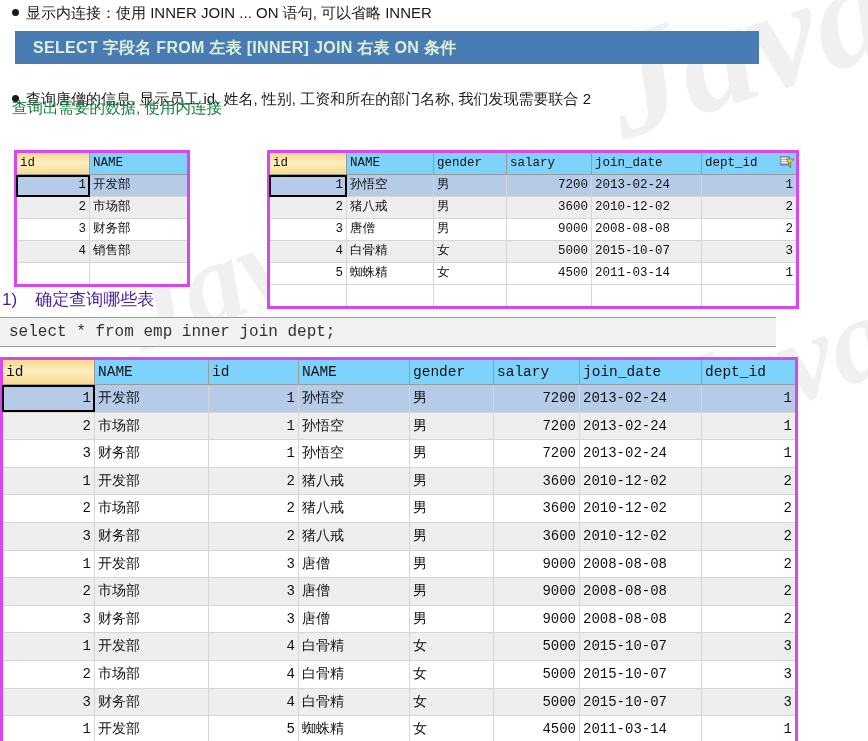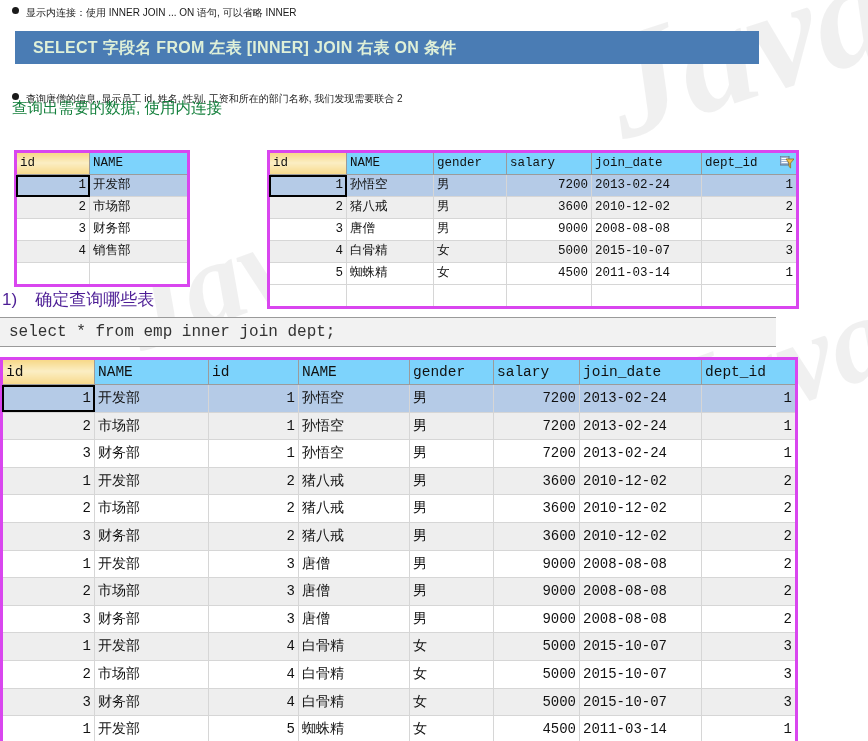--- a/index.html
+++ b/index.html
@@ -40,21 +40,21 @@
 
   
   #content {
     position: relative;
     z-index: 1;
   }
 
   
   .bullet-line {
     font-family: "Liberation Sans", sans-serif;
-    font-size: 10px;
+    font-size: 15px;
     line-height: 26px;
     color: #1a1a1a;
     white-space: nowrap;
   }
   .bullet-dot {
     display: inline-block;
     width: 7px;
     height: 7px;
     border-radius: 50%;
     background: #1a1a1a;

